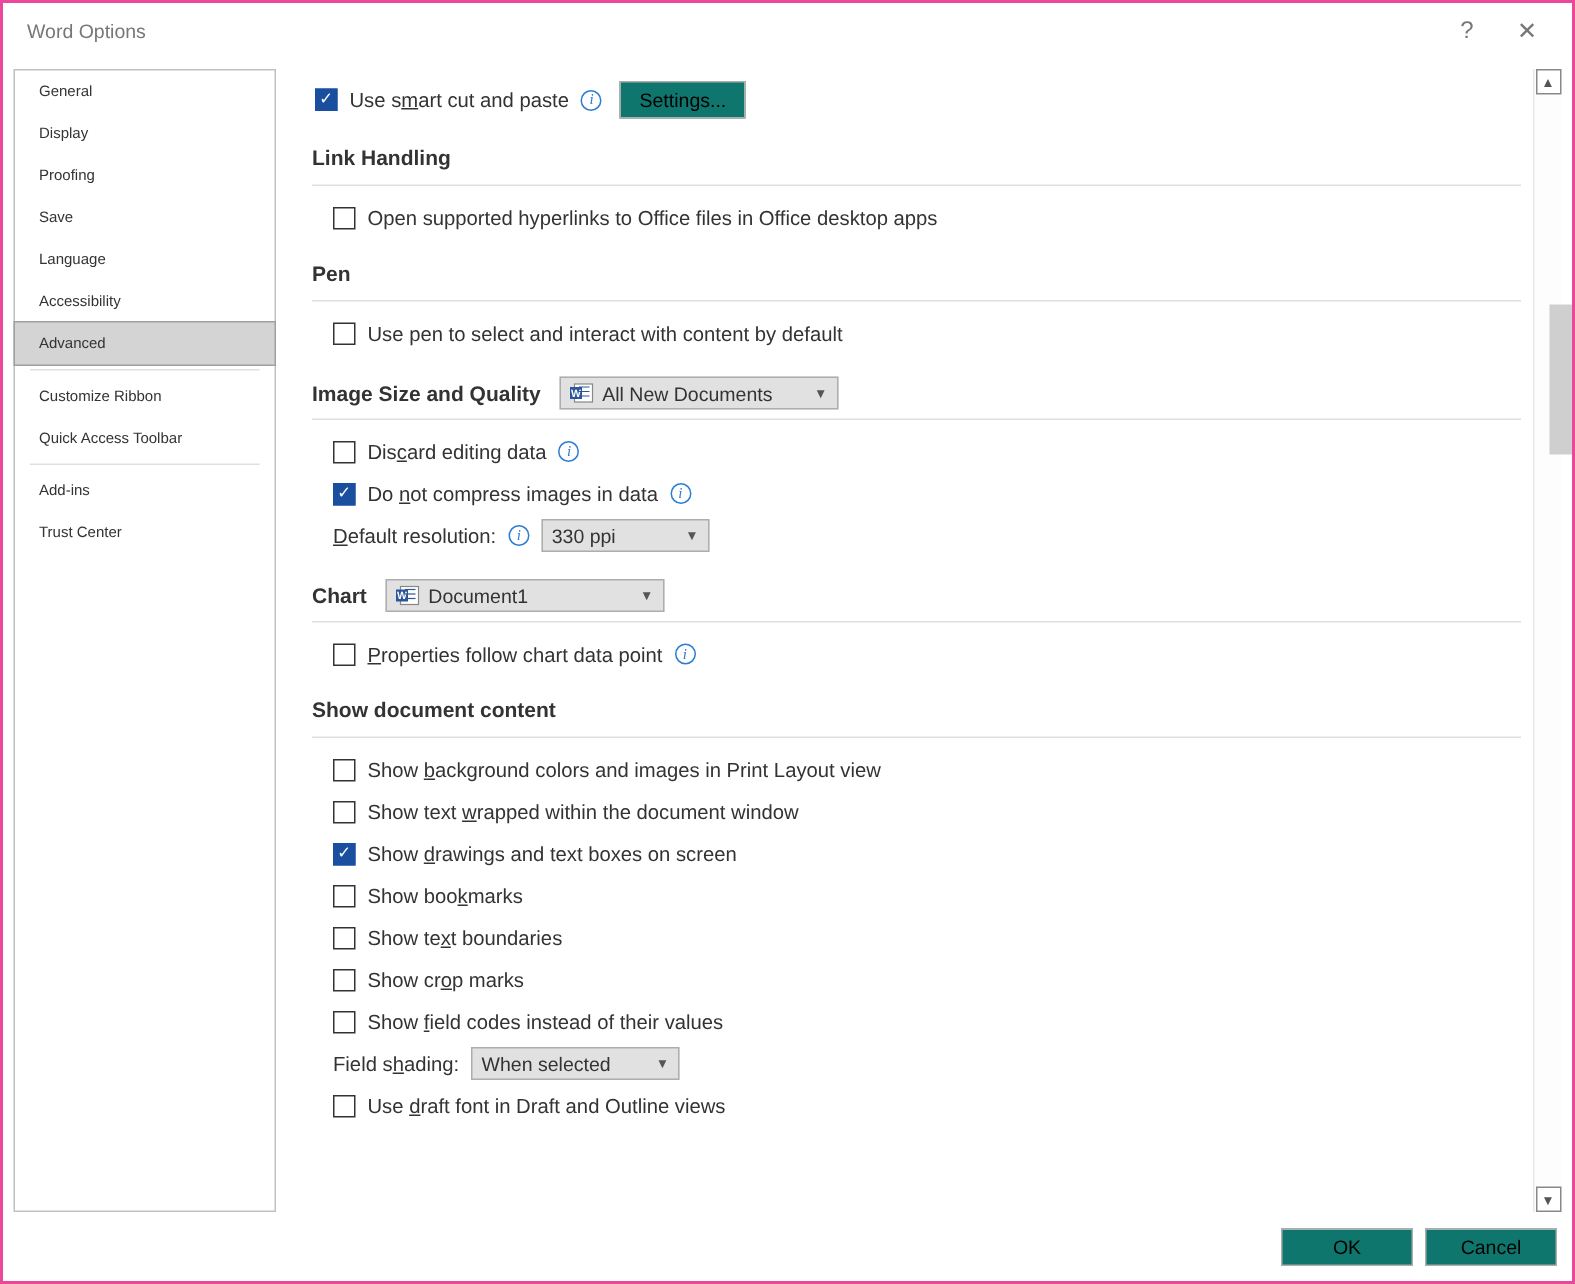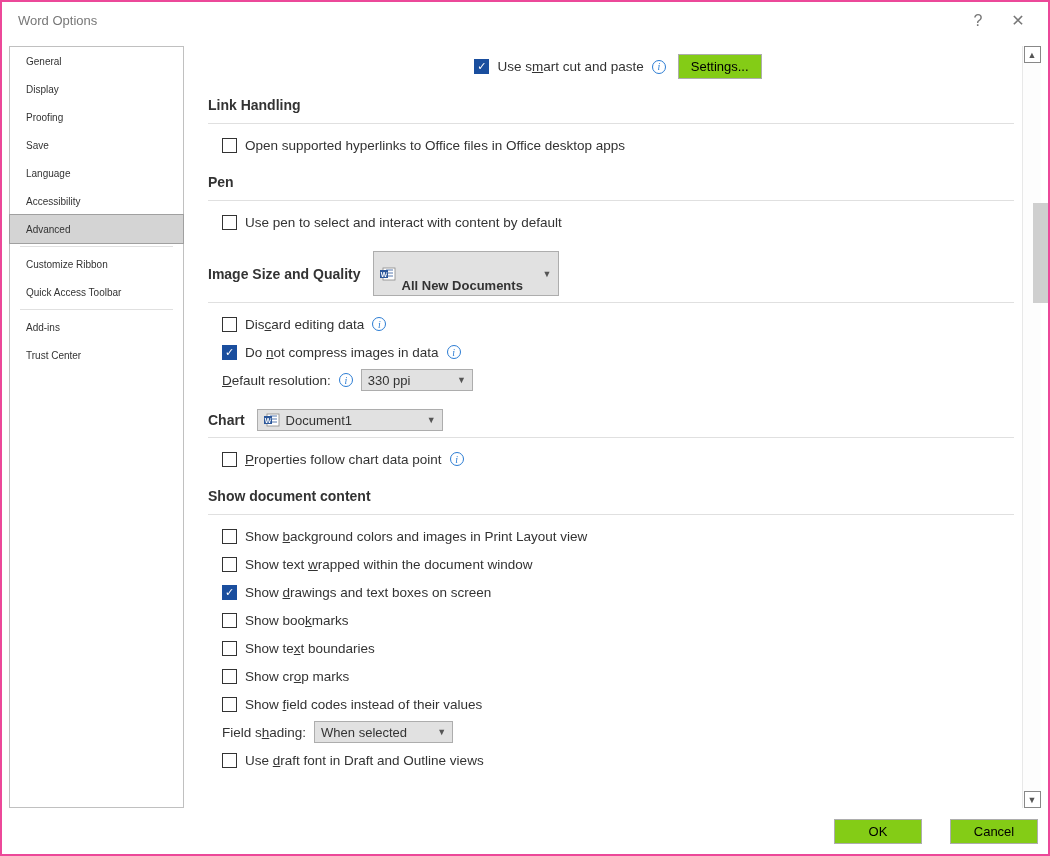--- a/index.html
+++ b/index.html
@@ -21,27 +21,27 @@
 .scroll-thumb { position:absolute; top:140px; left:1px; width:15px; height:100px; background:#cfcfcf; cursor:pointer; }
 .section-head { font-weight: bold; font-size: 14px; margin: 18px 0 6px 0; display:flex; align-items:center; gap:12px;}
 .section-head.withline { padding-bottom:4px; }
 .row { display: flex; align-items: center; margin: 6px 0 6px 14px; gap: 8px; min-height:22px;}
 .checkbox { width: 15px; height: 15px; border: 1px solid #333; display:inline-flex; align-items:center; justify-content:center; background:#fff; cursor:pointer; flex-shrink:0;}
 .checkbox.checked { background: #1a4e9e; border-color:#1a4e9e; }
 .checkbox.checked::after { content:"✓"; color:#fff; font-size:11px; line-height:1; }
 .label { font-size: 13.5px; }
 .label .ul { text-decoration: underline; }
 .info-icon { width:14px; height:14px; border:1px solid #2b7cd3; border-radius:50%; color:#2b7cd3; font-size:10px; display:inline-flex; align-items:center; justify-content:center; font-style:italic; font-family:Georgia,serif; cursor:pointer;}
-.btn { border:1px solid #adadad; background:#84cc16; padding:4px 12px; font-size:13px; cursor:pointer; }
+.btn { border:1px solid #adadad; background:#0f766e; padding:4px 12px; font-size:13px; cursor:pointer; }
 .dropdown { border:1px solid #adadad; background:#e1e1e1; padding:2px 6px 2px 6px; font-size:13px; display:inline-flex; align-items:center; gap:6px; cursor:pointer; min-height:22px;}
 .dropdown .caret { font-size:9px; color:#555; margin-left:auto; }
 .doc-icon { width:16px; height:14px; display:inline-flex; align-items:center; justify-content:center; }
 .doc-icon svg { width:16px; height:14px; }
 .footer { height:46px; display:flex; justify-content:flex-end; align-items:center; gap:8px; padding:0 10px; }
-.footer .btn { width:88px; text-align:center;margin-left:20px; }
+.footer .btn { width:88px; text-align:center; }
 .divider-under-head { height:1px; background:#e0e0e0; margin:2px 0 10px 0;}
 </style>
 </head>
 <body>
 
 <div class="dialog">
   <div class="titlebar">
     <div class="title">Word Options</div>
     <div class="icon-btn">?</div>
     <div class="icon-btn">✕</div>
@@ -60,21 +60,21 @@
       <div class="sidebar-item">Customize Ribbon</div>
       <div class="sidebar-item">Quick Access Toolbar</div>
       <div class="sidebar-sep"></div>
       <div class="sidebar-item">Add-ins</div>
       <div class="sidebar-item">Trust Center</div>
     </div>
 
     <div class="content-wrap">
     <div class="content">
 
-      <div class="row" style="margin-left:14px; margin-top:8px;justify-content:center;">
+      <div class="row" style="margin-left:2px; margin-top:8px;">
         <span class="checkbox checked"></span>
         <span class="label"><span>Use s</span><span class="ul">m</span><span>art cut and paste</span></span>
         <span class="info-icon">i</span>
         <button class="btn" style="margin-left:4px;"><span>Settings...</span></button>
       </div>
 
       <div class="section-head withline">Link Handling</div>
       <div class="divider-under-head"></div>
       <div class="row">
         <span class="checkbox"></span>
@@ -94,21 +94,21 @@
           <span class="doc-icon">
                 <svg viewBox="0 0 16 14">
                   <rect x="3" y="1" width="12" height="12" fill="#fff" stroke="#888" stroke-width="0.8"></rect>
                   <rect x="0" y="3" width="8" height="8" fill="#2b579a"></rect>
                   <text x="4" y="9.5" font-size="7" text-anchor="middle" fill="#fff" font-weight="bold">W</text>
                   <line x1="6" y1="3" x2="13" y2="3" stroke="#2b579a" stroke-width="0.8"></line>
                   <line x1="6" y1="6" x2="13" y2="6" stroke="#2b579a" stroke-width="0.8"></line>
                   <line x1="6" y1="9" x2="13" y2="9" stroke="#2b579a" stroke-width="0.8"></line>
                 </svg>
               </span>
-          <span style="font-weight:bold;margin-top:24px;">All New Documents</span>
+          <span style="font-weight:normal;">All New Documents</span>
           <span class="caret">▼</span>
         </span>
       </div>
       <div class="divider-under-head"></div>
       <div class="row">
         <span class="checkbox"></span>
         <span class="label"><span>Dis</span><span class="ul">c</span><span>ard editing data</span></span>
         <span class="info-icon">i</span>
       </div>
       <div class="row">

